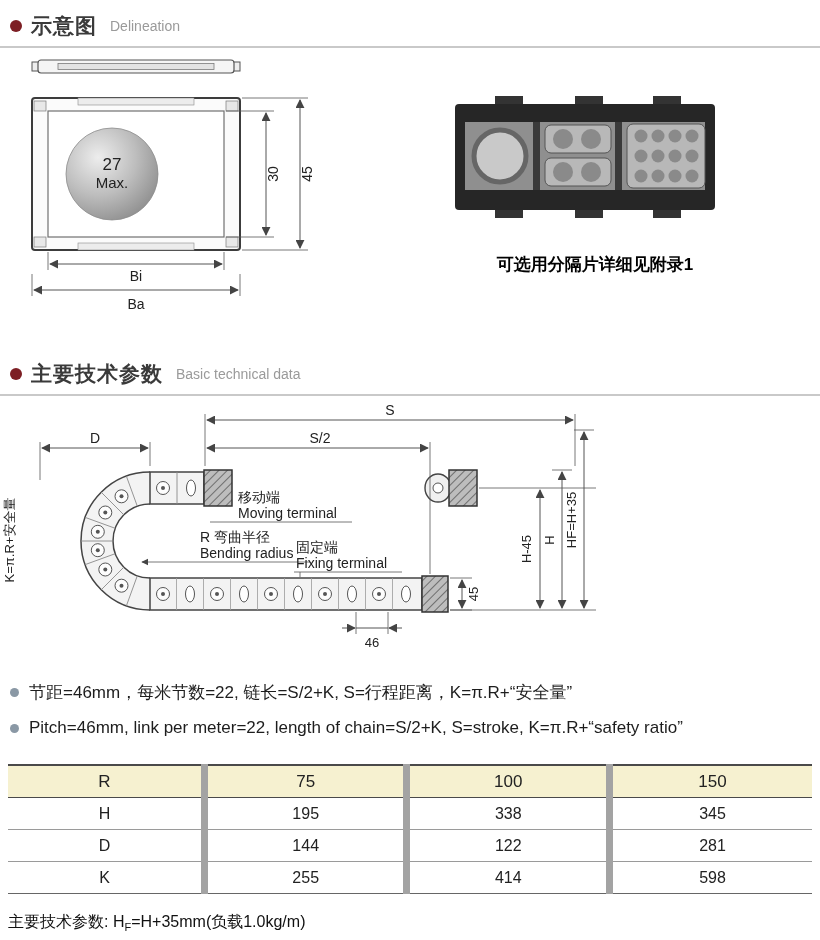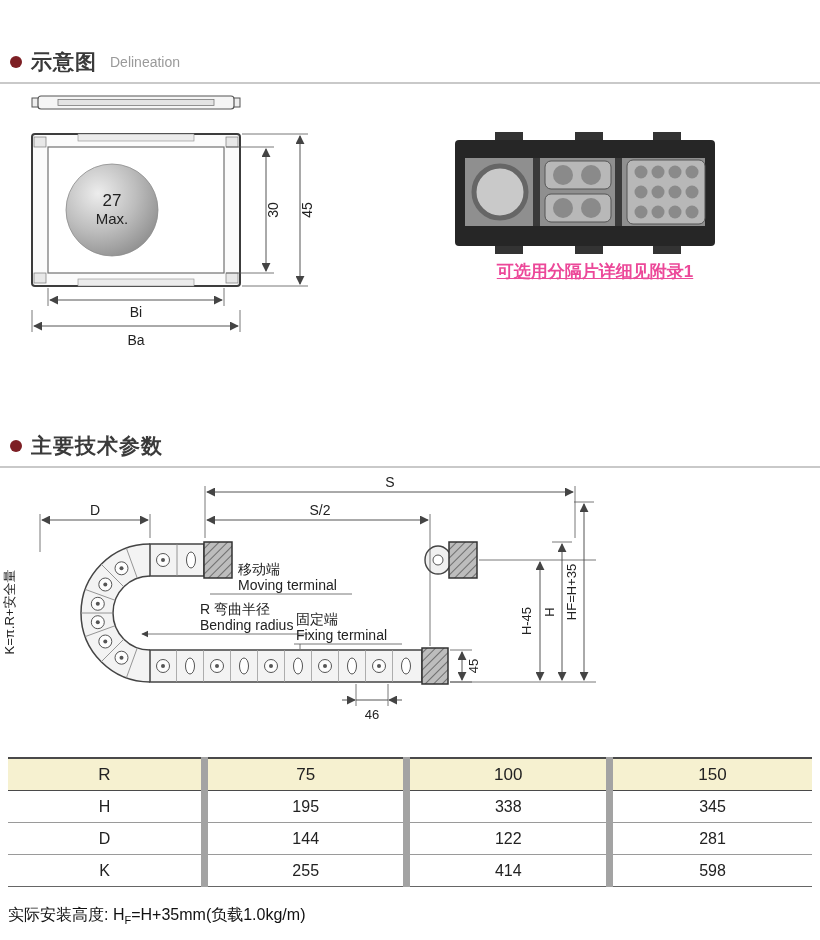--- a/index.html
+++ b/index.html
@@ -1,28 +1,28 @@
 <!DOCTYPE html>
 <html><head>
 <meta charset="utf-8">
 <style>
   html,body{margin:0;padding:0;background:#ffffff;}
   body{width:820px;height:940px;overflow:hidden;font-family:"Liberation Sans","DejaVu Sans",sans-serif;color:#222;}
   .page{position:relative;width:820px;height:940px;}
 
   
-  .sec-header{display:flex;align-items:center;gap:9px;padding:20px 10px 6px 10px;border-bottom:2px solid #c9c9c9;margin-top:28px;}
+  .sec-header{display:flex;align-items:center;gap:9px;padding:12px 10px 6px 10px;border-bottom:2px solid #c9c9c9;}
   .sec-header .bullet{width:12px;height:12px;border-radius:50%;background:#7d1f24;display:inline-block;}
   .sec-header .cn{font-size:21px;font-weight:bold;color:#3a3a3a;letter-spacing:1px;}
   .sec-header .en{font-size:14px;color:#9a9a9a;margin-left:4px;}
 
   .row1{position:relative;height:300px;}
   .cross-svg{position:absolute;left:28px;top:6px;}
   .divider-block{position:absolute;left:455px;top:48px;width:280px;text-align:left;}
-  .divider-caption{margin-top:2px;font-size:17px;font-weight:bold;color:#ec4899;text-align:center;text-decoration:underline;}
+  .divider-caption{margin-top:31px;font-size:17px;font-weight:bold;color:#000000;text-align:center;}
 
   .sideview-wrap{padding:4px 0 0 0;}
 
   .notes{padding:8px 10px 0 10px;}
   .note-line{display:flex;align-items:center;gap:10px;margin-top:14px;font-size:17px;color:#1d1d1d;}
   .note-line .nbullet{width:9px;height:9px;border-radius:50%;background:#8a98a5;flex:0 0 auto;}
 
   table.datatable{border-collapse:collapse;width:804px;margin:26px 8px 0 8px;table-layout:fixed;font-size:16px;color:#222;}
   table.datatable td{text-align:center;height:31px;padding:0;}
   table.datatable td + td{border-left:7px solid #a3a3a3;}
@@ -156,20 +156,21 @@
             <circle cx="237" cy="80" r="6.5"></circle>
         </g>
       </svg>
       <div class="divider-caption">可选用分隔片详细见附录1</div>
     </div>
   </div>
 
   <div class="sec-header">
     <span class="bullet"></span>
     <span class="cn">主要技术参数</span>
+    <span class="en">Basic technical data</span>
   </div>
 
   <div class="sideview-wrap">
     <svg width="820" height="255" viewBox="0 0 820 255">
 
       <circle cx="150" cy="141" r="69" fill="#f3f3f3" stroke="#444" stroke-width="1.5"></circle>
       <circle cx="150" cy="141" r="37" fill="#ffffff" stroke="#444" stroke-width="1.5"></circle>
       <rect x="150" y="66" width="96" height="150" fill="#ffffff"></rect>
 
       <g stroke="#8a8a8a" stroke-width="0.9">
@@ -300,20 +301,30 @@
       <text class="lbltxt" x="200" y="158">Bending radius</text>
       <line x1="310" y1="162" x2="142" y2="162" stroke="#555" stroke-width="0.8" marker-end="url(#arr)"></line>
       <text class="lbltxt" x="296" y="152">固定端</text>
       <text class="lbltxt" x="296" y="168">Fixing terminal</text>
       <line x1="294" y1="172" x2="402" y2="172" stroke="#555" stroke-width="0.8"></line>
       <line x1="300" y1="172" x2="300" y2="177" stroke="#555" stroke-width="0.8"></line>
       <text class="dimtxt-s" transform="rotate(-90 14 140)" x="14" y="140" text-anchor="middle">K=π.R+安全量</text>
     </svg>
   </div>
 
+  <div class="notes">
+    <div class="note-line">
+      <span class="nbullet"></span>
+      <span>节距=46mm，每米节数=22, 链长=S/2+K, S=行程距离，K=π.R+“安全量”</span>
+    </div>
+    <div class="note-line">
+      <span class="nbullet"></span>
+      <span>Pitch=46mm, link per meter=22, length of chain=S/2+K, S=stroke, K=π.R+“safety ratio”</span>
+    </div>
+  </div>
 
   <table class="datatable">
     <tbody>
       <tr class="head">
         <td style="width:24%">R</td>
         <td>75</td>
         <td>100</td>
         <td>150</td>
       </tr>
       <tr>
@@ -332,18 +343,18 @@
         <td>K</td>
         <td>255</td>
         <td>414</td>
         <td>598</td>
       </tr>
     </tbody>
   </table>
 
   <div class="footer">
     <div class="fline">
-      <span>实际安装高度: H</span><sub>F</sub><span>=H+35mm(负载1.0kg/m)</span>
+      <span>主要技术参数: H</span><sub>F</sub><span>=H+35mm(负载1.0kg/m)</span>
     </div>
 
   </div>
 
 </div>
 
 </body></html>

